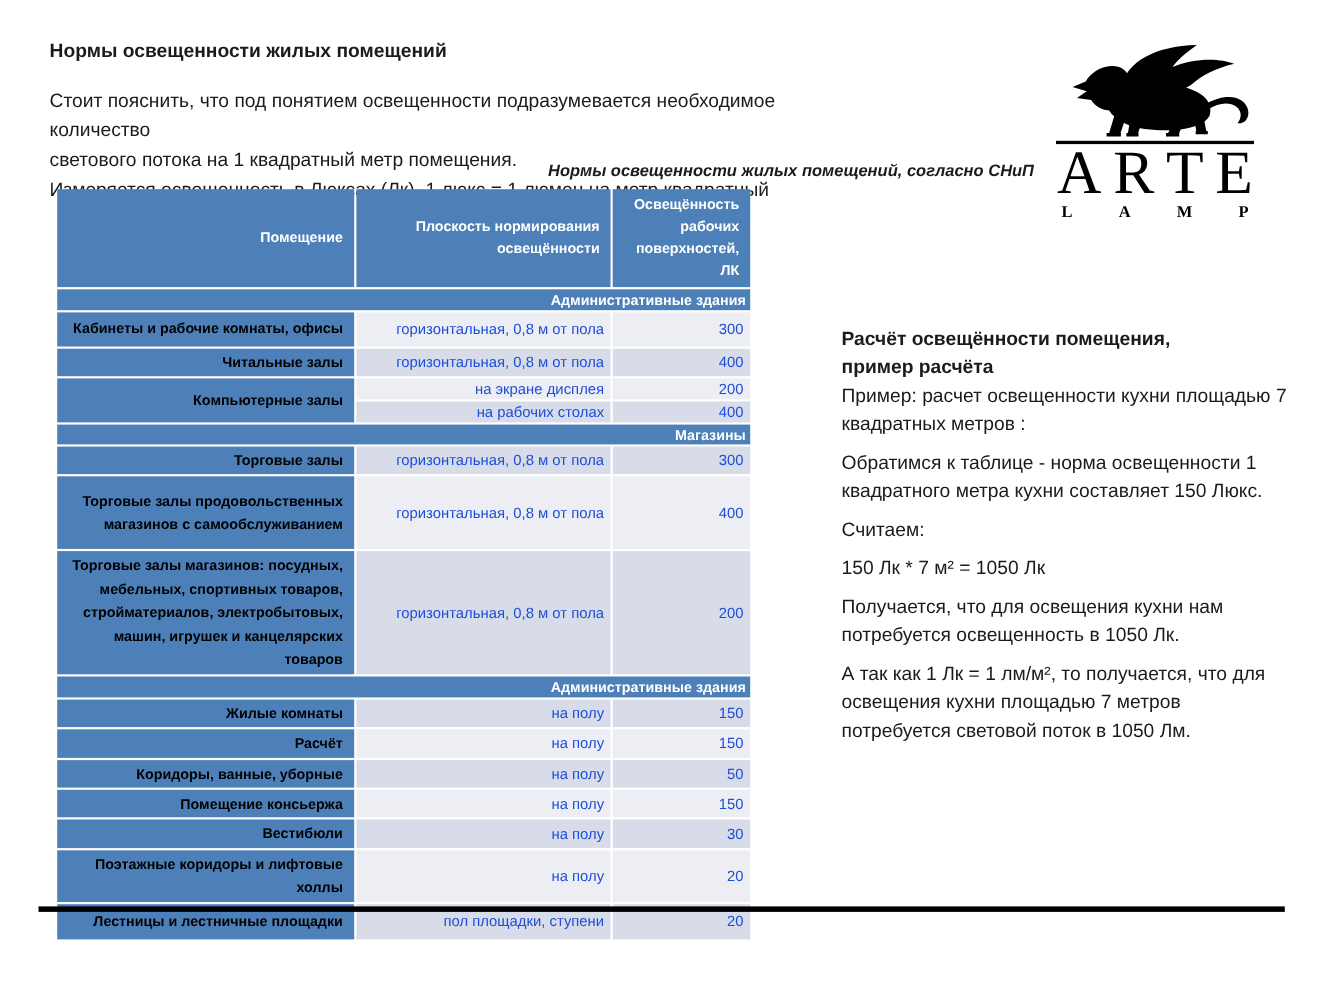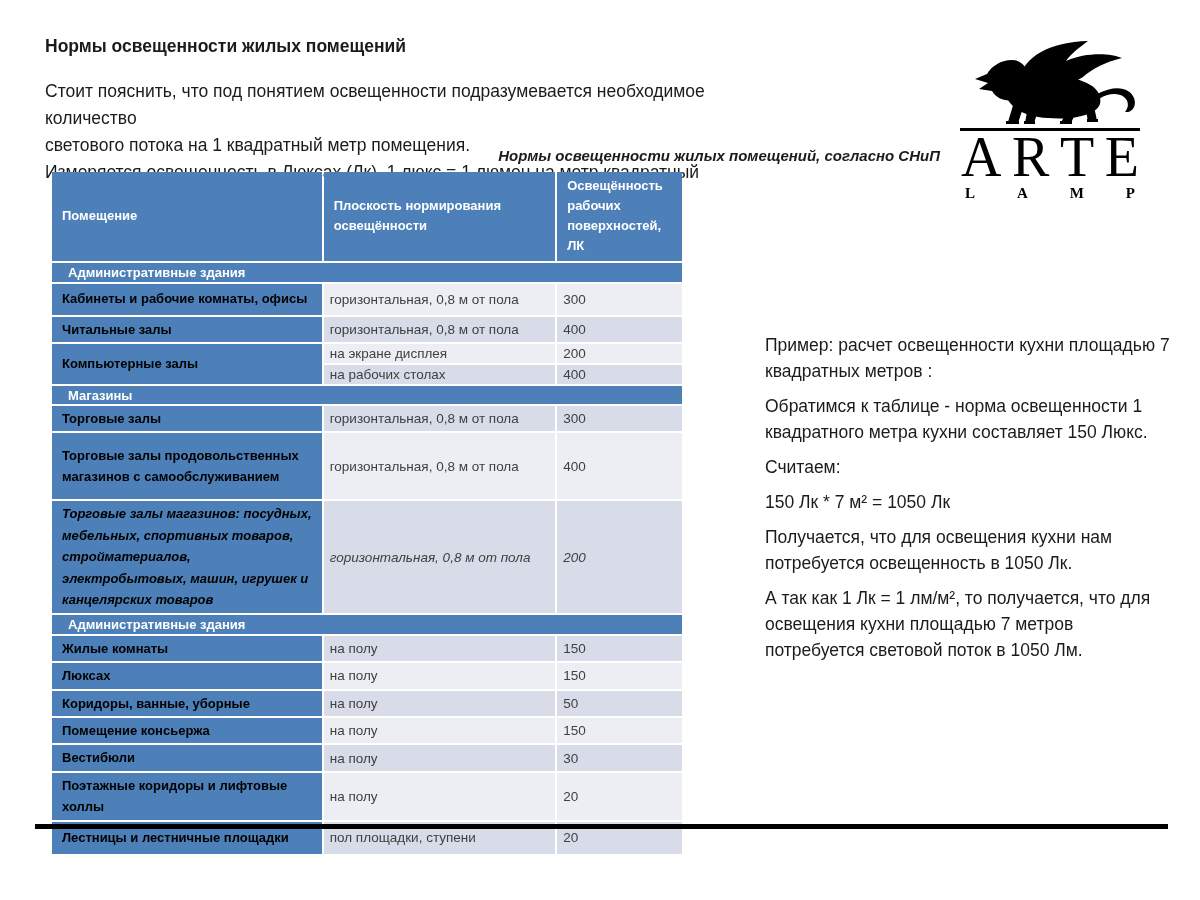--- a/index.html
+++ b/index.html
@@ -16,44 +16,44 @@
   
   .doc-title{position:absolute;left:45px;top:36px;font-size:17.5px;font-weight:bold;}
   .intro{position:absolute;left:45px;top:78px;width:720px;font-size:17.5px;line-height:27px;}
   .table-caption{position:absolute;left:45px;top:147px;width:895px;text-align:right;
     font-size:15px;font-style:italic;font-weight:600;}
 
   
   .norms-table-wrap{position:absolute;left:50px;top:170px;}
   table.norms{border-collapse:separate;border-spacing:2px;table-layout:fixed;width:634px;}
   col.c1{width:268px;} col.c2{width:230px;} col.c3{width:124px;}
-  th,td{text-align:left;vertical-align:middle;overflow:hidden;}
+  th,td{text-align:right;vertical-align:middle;overflow:hidden;}
   th.head-cell{background:var(--blue);color:#fff;font-weight:bold;font-size:13px;
     line-height:1.55;padding:4px 10px;}
-  td.section-cell{background:var(--blue);color:#fff;font-weight:bold;font-size:13px;padding:1px 16px;}
+  td.section-cell{background:var(--blue);color:#fff;font-weight:bold;font-size:13px;padding:1px 4px;}
   td.room-cell{background:var(--blue);color:#000000;font-weight:bold;font-size:13px;
     line-height:1.65;padding:2px 10px;}
-  td.plane-cell,td.lux-cell{font-size:13.5px;color:#404040;padding:1px 6px;}
+  td.plane-cell,td.lux-cell{font-size:13.5px;color:#1d4ed8;padding:1px 6px;}
   td.band-light{background:var(--band-light);}
   td.band-dark{background:var(--band-dark);}
 
   
   .logo{position:absolute;left:960px;top:32px;width:180px;}
   .logo-lion{display:block;margin:0 auto;}
   .logo-rule{width:100%;height:3px;background:#000;margin-top:2px;}
   .logo-arte{display:flex;justify-content:space-between;align-items:flex-start;
     font-family:"Liberation Serif", serif;font-size:56px;line-height:1.0;
     font-weight:normal;color:#000;padding:0 1px;margin-top:-2px;}
   .logo-lamp{display:flex;justify-content:space-between;
     font-family:"Liberation Serif", serif;font-size:15px;font-weight:bold;
     color:#000;padding:0 5px;margin-top:0px;}
 
   .calc{position:absolute;left:765px;top:296px;width:412px;}
   .calc-heading{font-size:17.5px;font-weight:bold;line-height:25px;width:360px;}
-  .calc-paragraphs{margin-top:36px;}
+  .calc-paragraphs{}
   .calc-paragraphs p{font-size:17.5px;line-height:26px;margin-bottom:9px;}
 
   
   .bottom-rule{position:absolute;left:35px;top:824px;width:1133px;height:5px;background:#000;}
 </style>
 </head>
 <body>
 
 <div class="page">
 
@@ -108,35 +108,35 @@
           <tr style="height: 20px;">
             <td class="room-cell">Торговые залы</td>
             <td class="plane-cell band-dark">горизонтальная, 0,8 м от пола</td>
             <td class="lux-cell band-dark">300</td>
           </tr>
           <tr style="height: 66px;">
             <td class="room-cell">Торговые залы продовольственных магазинов с самообслуживанием</td>
             <td class="plane-cell band-light">горизонтальная, 0,8 м от пола</td>
             <td class="lux-cell band-light">400</td>
           </tr>
-          <tr style="height: 91px; font-style: italic;">
+          <tr style="height: 91px;">
             <td class="room-cell">Торговые залы магазинов: посудных, мебельных, спортивных товаров, стройматериалов, электробытовых, машин, игрушек и канцелярских товаров</td>
             <td class="plane-cell band-dark">горизонтальная, 0,8 м от пола</td>
             <td class="lux-cell band-dark">200</td>
           </tr>
           <tr style="height: 19px;">
             <td class="section-cell" colspan="3">Административные здания</td>
           </tr>
           <tr style="height: 19px;">
             <td class="room-cell">Жилые комнаты</td>
             <td class="plane-cell band-dark">на полу</td>
             <td class="lux-cell band-dark">150</td>
           </tr>
           <tr style="height: 19px;">
-            <td class="room-cell">Люксах</td>
+            <td class="room-cell">Расчёт</td>
             <td class="plane-cell band-light">на полу</td>
             <td class="lux-cell band-light">150</td>
           </tr>
           <tr style="height: 19px;">
             <td class="room-cell">Коридоры, ванные, уборные</td>
             <td class="plane-cell band-dark">на полу</td>
             <td class="lux-cell band-dark">50</td>
           </tr>
           <tr style="height: 19px;">
             <td class="room-cell">Помещение консьержа</td>
@@ -192,20 +192,21 @@
       </div>
     <div class="logo-lamp">
         <span>L</span>
         <span>A</span>
         <span>M</span>
         <span>P</span>
       </div>
   </div>
 
   <div class="calc">
+    <div class="calc-heading">Расчёт освещённости помещения, пример расчёта</div>
     <div class="calc-paragraphs">
         <p>Пример: расчет освещенности кухни площадью 7 квадратных метров :</p>
         <p>Обратимся к таблице - норма освещенности 1 квадратного метра кухни составляет 150 Люкс.</p>
         <p>Считаем:</p>
         <p>150 Лк * 7 м² = 1050 Лк</p>
         <p>Получается, что для освещения кухни нам потребуется освещенность в 1050 Лк.</p>
         <p>А так как 1 Лк = 1 лм/м², то получается, что для освещения кухни площадью 7 метров потребуется световой поток в 1050 Лм.</p>
       </div>
   </div>
 

